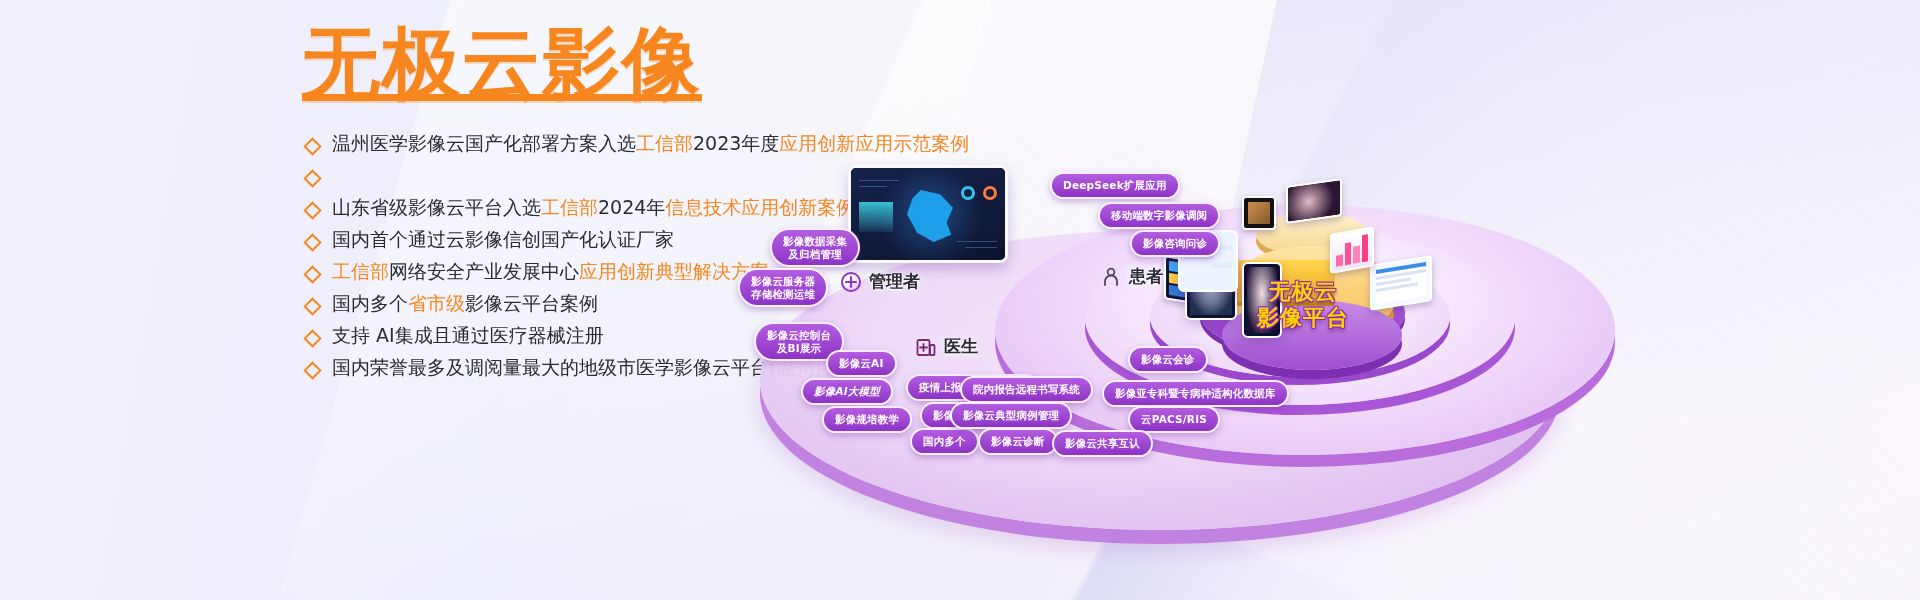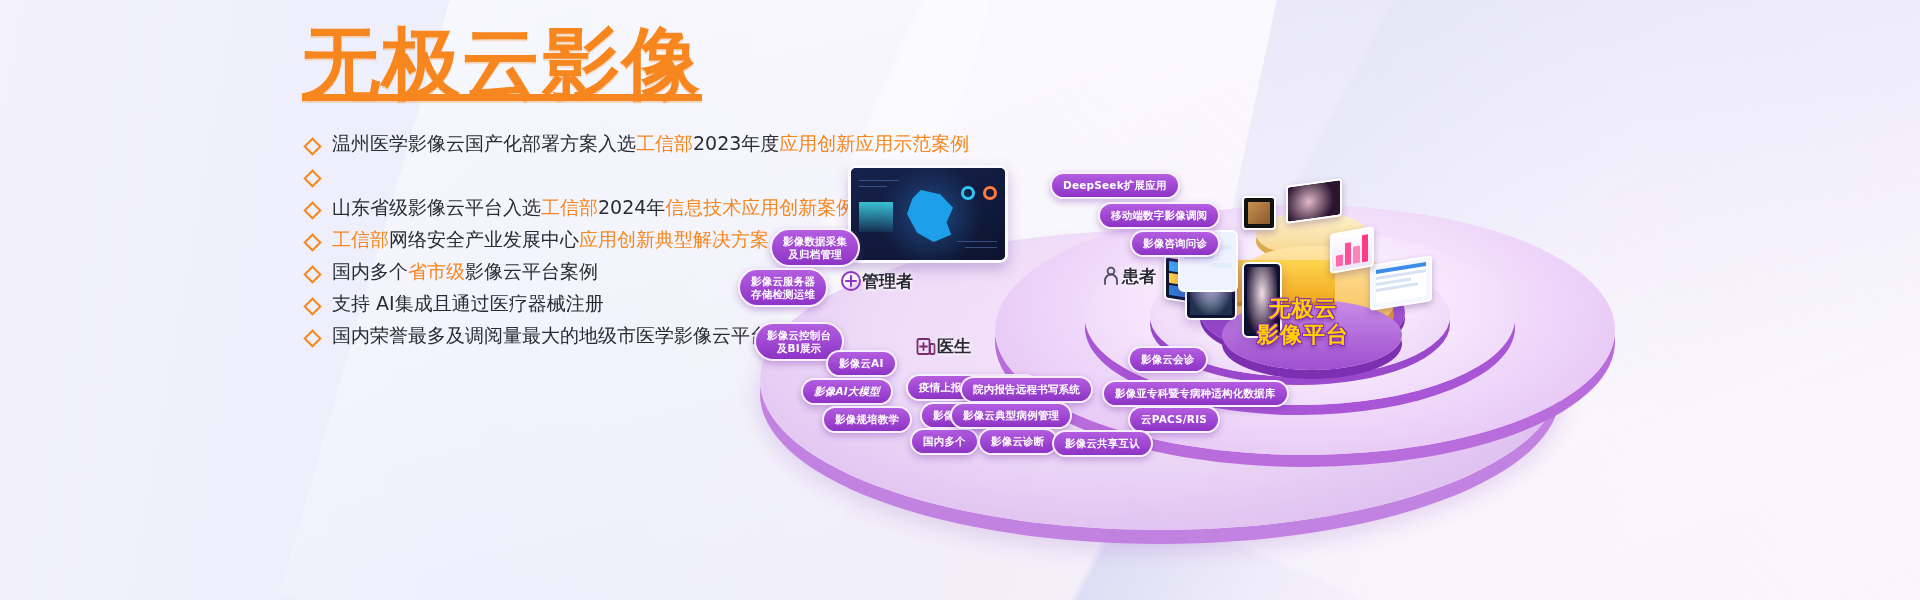--- a/index.html
+++ b/index.html
@@ -165,32 +165,32 @@
   .tiles span { display:block; border-radius:1px; }
 
   
   .slab { position: absolute; left: 505px; top: 150px; width: 100px; height: 42px;
           background: linear-gradient(180deg,#ffd54f,#f0a81f); border-radius: 3px;
           box-shadow: 0 4px 0 #d08d14; }
 
   
   #centerlogo {
     position: absolute; left: 468px; top: 152px; width: 210px; height: 86px;
-    display: flex; flex-direction: column; align-items: center; justify-content: flex-end;
+    display: flex; flex-direction: column; align-items: center; justify-content: center;
     font-family: "DejaVu Sans","Liberation Sans",sans-serif;
     font-weight: 900; font-size: 22px; line-height: 26px;
     color: #ffd000;
     text-shadow: 1px 1px 0 #8a2fb2, -1px 1px 0 #8a2fb2, 1px -1px 0 #8a2fb2, -1px -1px 0 #8a2fb2, 0 3px 4px rgba(80,10,120,.6);
     letter-spacing: 1px;
     pointer-events: none;
   }
 
   
   .role {
-    position: absolute; display: flex; align-items: flex-start; 
+    position: absolute; display: flex; align-items: flex-end; gap: 7px;
     font-size: 17px; font-weight: 700; color: #2a2a34;
     font-family: "DejaVu Sans","Liberation Sans",sans-serif;
     text-shadow: 0 1px 2px rgba(255,255,255,.95), 0 0 6px rgba(255,255,255,.9);
     white-space: nowrap;
   }
   .role .ic {
     width: 22px; height: 22px; display: inline-flex; align-items: center; justify-content: center;
   }
   .role .ic svg { display: block; }
   #role-admin { left: 110px; top: 160px; }
@@ -240,20 +240,24 @@
         </div>
         <div class="bullet">
           <span class="dia"></span>
         </div>
         <div class="bullet">
           <span class="dia"></span>
           <span class="btext"><span>山东省级影像云平台入选</span><span class="o">工信部</span><span>2024年</span><span class="o">信息技术应用创新案例</span></span>
         </div>
         <div class="bullet">
           <span class="dia"></span>
+          <span class="btext"><span>国内首个通过云影像信创国产化认证厂家</span></span>
+        </div>
+        <div class="bullet">
+          <span class="dia"></span>
           <span class="btext"><span class="o">工信部</span><span>网络安全产业发展中心</span><span class="o">应用创新典型解决方案</span></span>
         </div>
         <div class="bullet">
           <span class="dia"></span>
           <span class="btext"><span>国内多个</span><span class="o">省市级</span><span>影像云平台案例</span></span>
         </div>
         <div class="bullet">
           <span class="dia"></span>
           <span class="btext"><span>支持 AI集成且通过医疗器械注册</span></span>
         </div>

